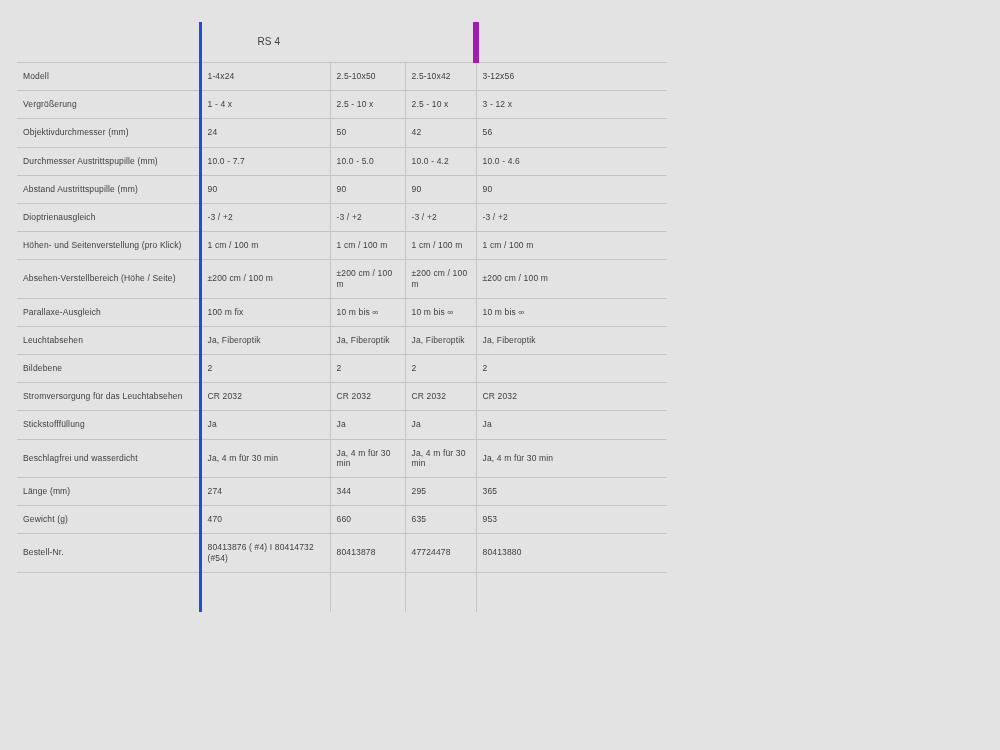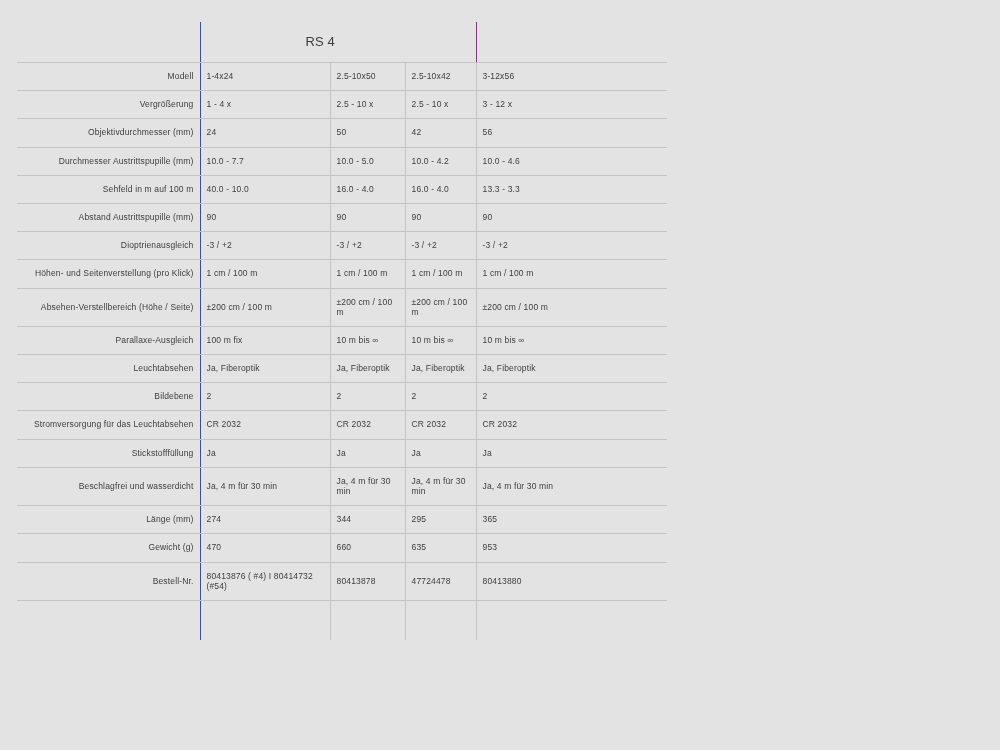--- a/index.html
+++ b/index.html
@@ -34,22 +34,21 @@
     font-weight: normal;
     text-align: left;
     vertical-align: middle;
     color: #3d3d3d;
     letter-spacing: 0.15px;
     line-height: 1.2;
   }
   table.spec tr td:first-child,
   table.spec tr th:first-child {
     border-left: none;
-    border-right: 1px solid #1d4ed8;
-    text-align: right;
+    border-right: 3px solid #1d4ed8;
   }
   table.spec tr td:last-child,
   table.spec tr th:last-child {
     border-right: none;
     margin-left: 20px;
   }
   
   col.c0 { width: 183px; }
   col.c1 { width: 130px; }
   col.c2 { width: 75px; }
@@ -60,24 +59,24 @@
   tr.header-row td {
     border-bottom: 1px solid #c4c4c4;
     height: 20px;
     padding-top: 10px;
     padding-bottom: 10px;
   }
   tr.header-row td.blank-left {
     border-right: 1px solid #c4c4c4;
   }
   tr.header-row td.group-title {
-    font-size: 13px;
-    color: #3d3d3d;
-    padding-left: 105px;
-    border-right: 1px solid #a21caf;
+    font-size: 10px;
+    color: #3d3d3d;
+    padding-left: 56px;
+    border-right: 6px solid #a21caf;
   }
   tr.header-row td.blank-right {
     border-right: none;
   }
 
   
   td.label {
     font-size: 8.5px;
     color: #3d3d3d;
     padding-left: 7px;
@@ -139,27 +138,20 @@
       </tr>
 
       <tr>
         <td class="label">Durchmesser Austrittspupille  (mm)</td>
         <td class="val">10.0 - 7.7</td>
         <td class="val">10.0 - 5.0</td>
         <td class="val">10.0 - 4.2</td>
         <td class="val">10.0 - 4.6</td>
       </tr>
 
-      <tr>
-        <td class="label">Sehfeld in m auf 100 m</td>
-        <td class="val">40.0 -  10.0</td>
-        <td class="val">16.0 - 4.0</td>
-        <td class="val">16.0 - 4.0</td>
-        <td class="val">13.3 - 3.3</td>
-      </tr>
 
       <tr>
         <td class="label">Abstand Austrittspupille (mm)</td>
         <td class="val">90</td>
         <td class="val">90</td>
         <td class="val">90</td>
         <td class="val">90</td>
       </tr>
 
       <tr>

